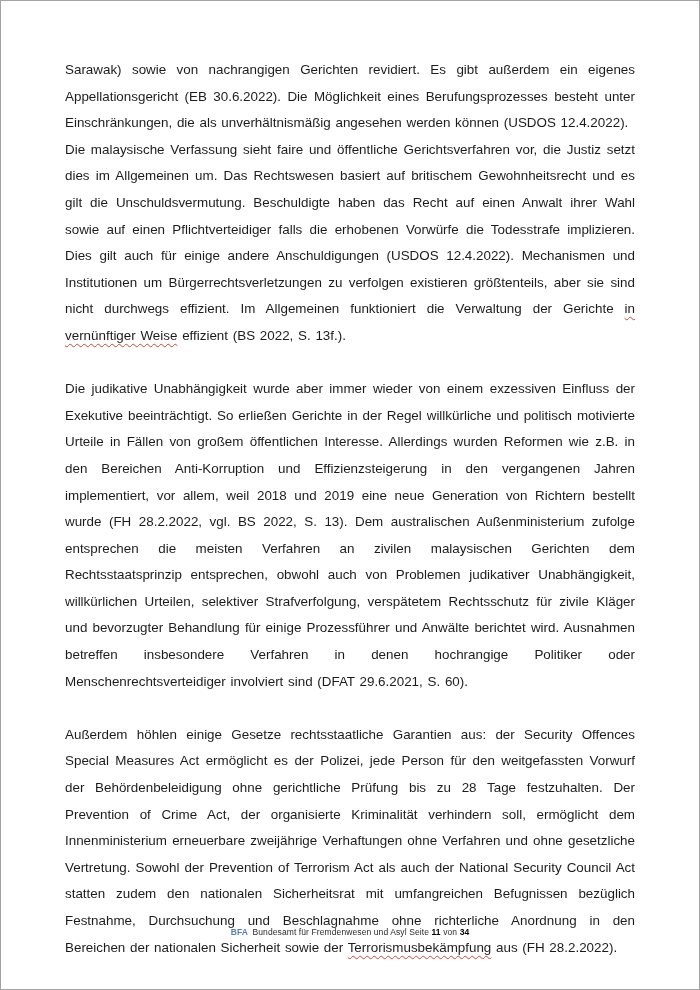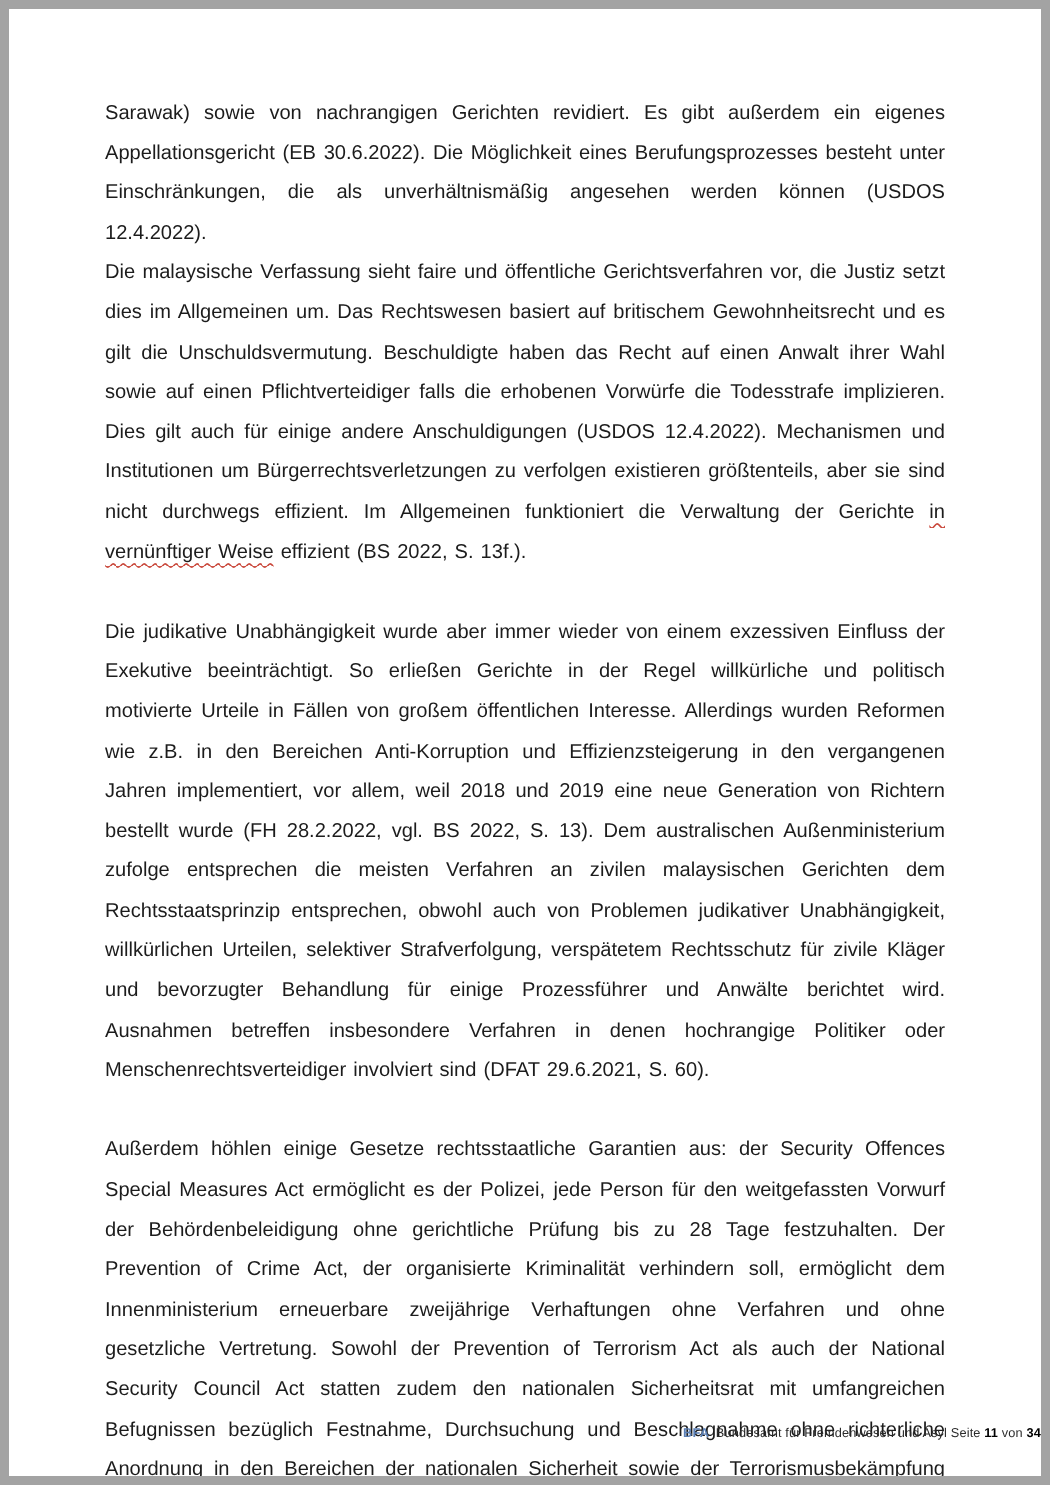--- a/index.html
+++ b/index.html
@@ -6,21 +6,21 @@
     margin: 0;
     padding: 0;
     background: #ffffff;
   }
   .page {
     position: relative;
     width: 700px;
     height: 990px;
     margin: 0 auto;
     background: #ffffff;
-    border: 6px solid #a3a3a3;
+    border: 1px solid #a3a3a3;
     box-sizing: border-box;
     font-family: "Liberation Sans", sans-serif;
     color: #1c1c1c;
     overflow: hidden;
   }
   .content {
     position: absolute;
     top: 56px;
     left: 64px;
     right: 64px;
@@ -39,22 +39,22 @@
     text-decoration: underline;
     text-decoration-style: wavy;
     text-decoration-color: #c9473a;
     text-decoration-thickness: 1px;
     text-underline-offset: 3px;
   }
   .footer {
     position: absolute;
     left: 0;
     right: 0;
-    bottom: 24px;
-    text-align: right;
+    bottom: 52px;
+    text-align: center;
     font-size: 8.5px;
     color: #2b2b2b;
     letter-spacing: 0.1px;
   }
   .footer .logo {
     color: #5a7fb5;
     font-weight: bold;
     margin-right: 2px;
   }
   .footer b {

